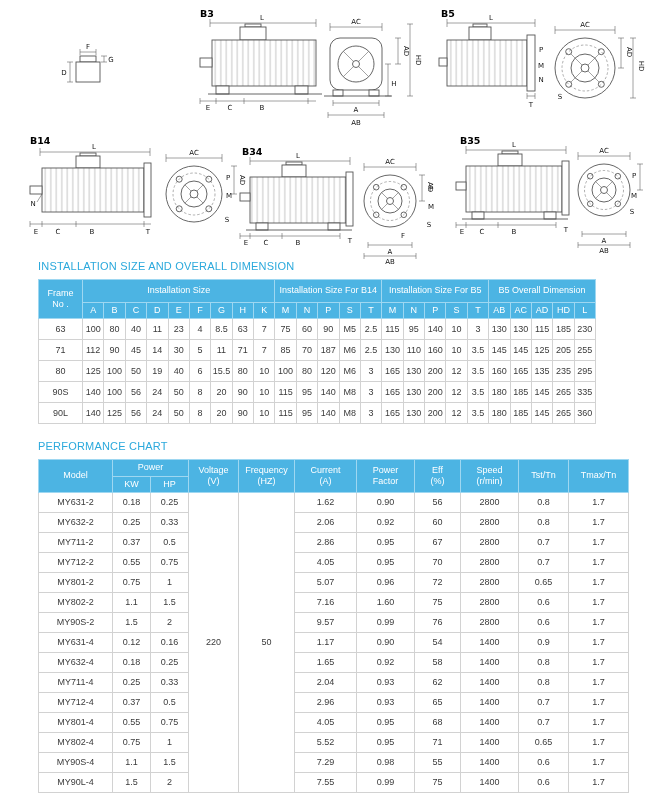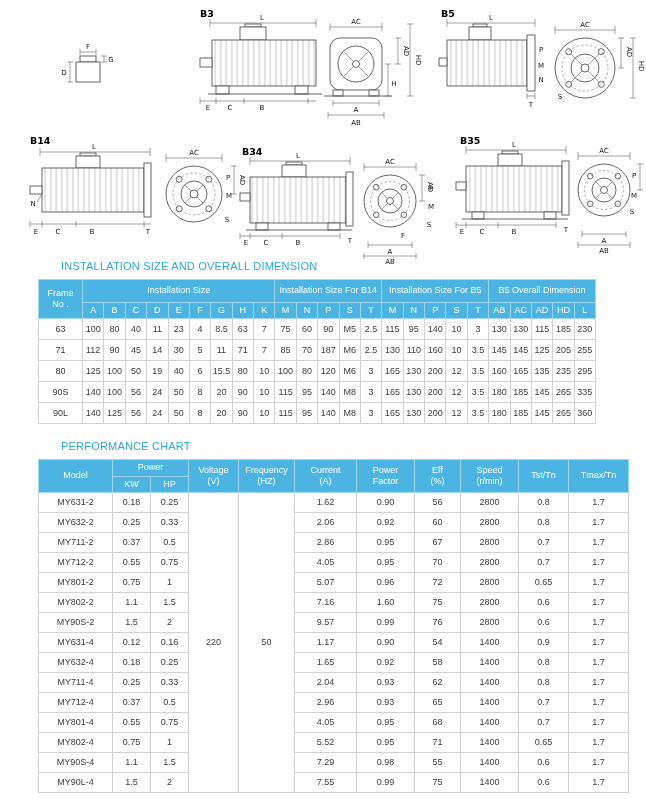--- a/index.html
+++ b/index.html
@@ -19,21 +19,21 @@
   .lbl   { font:7px "DejaVu Sans", sans-serif; fill:#111; text-anchor:middle; }
   .ttl   { font:bold 9.5px "DejaVu Sans", sans-serif; fill:#000; text-anchor:start; }
   #d-detail { left:60px; top:42px; }
   #d-b3  { left:196px; top:6px;text-decoration:underline;  }
   #d-b5  { left:437px; top:6px;  }
   #d-b14 { left:26px;  top:132px; }
   #d-b34 { left:238px; top:132px;margin-top:11px; }
   #d-b35 { left:442px; top:132px;margin-left:14px; }
 
   
-  .section-title { color:#2ba9dc; font-size:11px; font-weight:500; margin:4px 0 7px 61px; letter-spacing:0.2px; }
+  .section-title { color:#2ba9dc; font-size:11px; font-weight:500; margin:4px 0 7px 38px; letter-spacing:0.2px; }
   .section-title.second { margin-top:16px; }
 
   
   table { border-collapse:collapse; table-layout:fixed; width:558px; margin-left:38px; font-size:9px; color:#3a3a3a; }
   th { background:#4cb4e3; color:#ffffff; font-weight:normal; border:1px solid #9ed7f1; padding:2px 1px; font-size:9px; text-align:center; white-space:pre-line; line-height:1.25; }
   td { border:1px solid #d2d2d2; text-align:center; padding:0 1px; background:#fff; }
   table[data-name="installation-table"] td { height:20px; }
   table[data-name="installation-table"] tr[data-name="installation-group-header-row"] th { height:18px; }
   table[data-name="performance-table"] td { height:19px; }
 </style>

